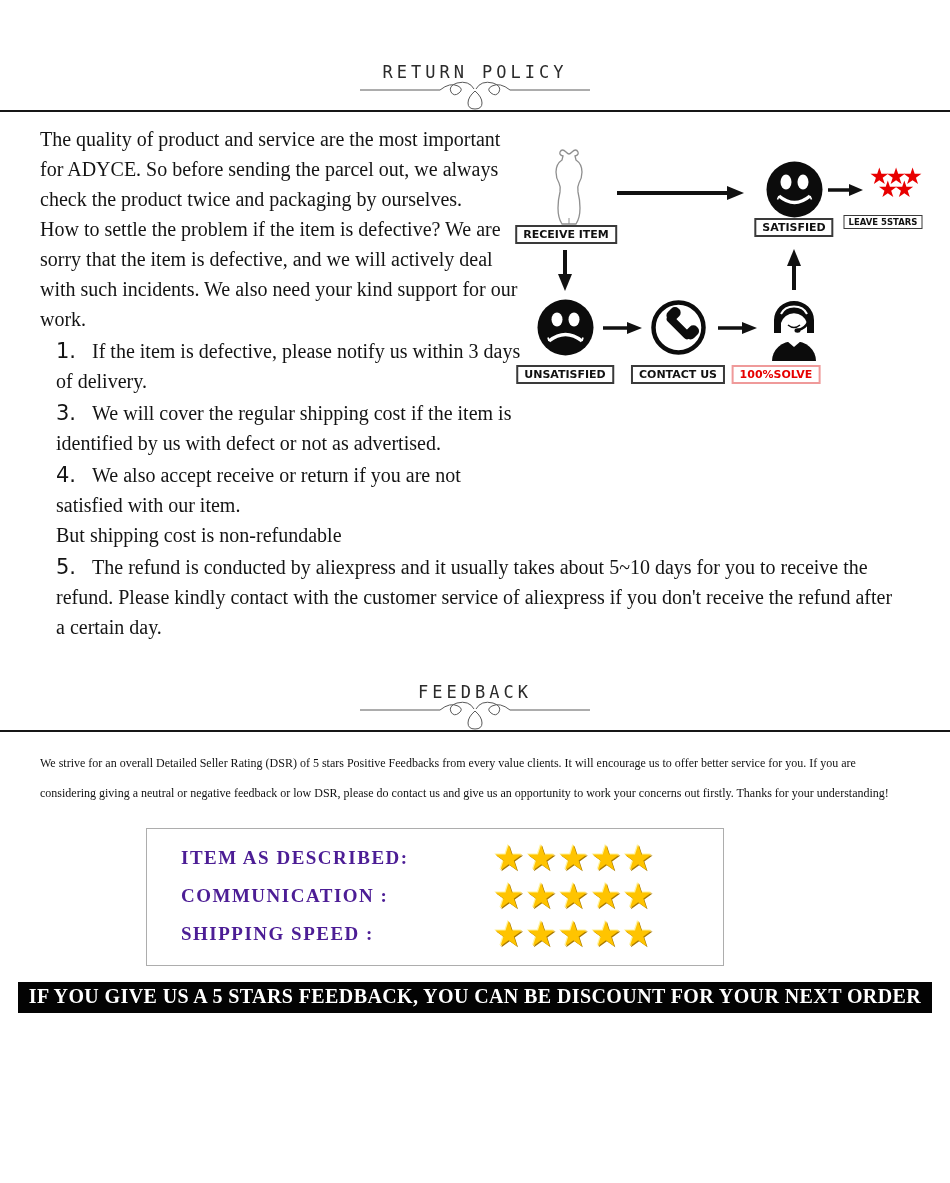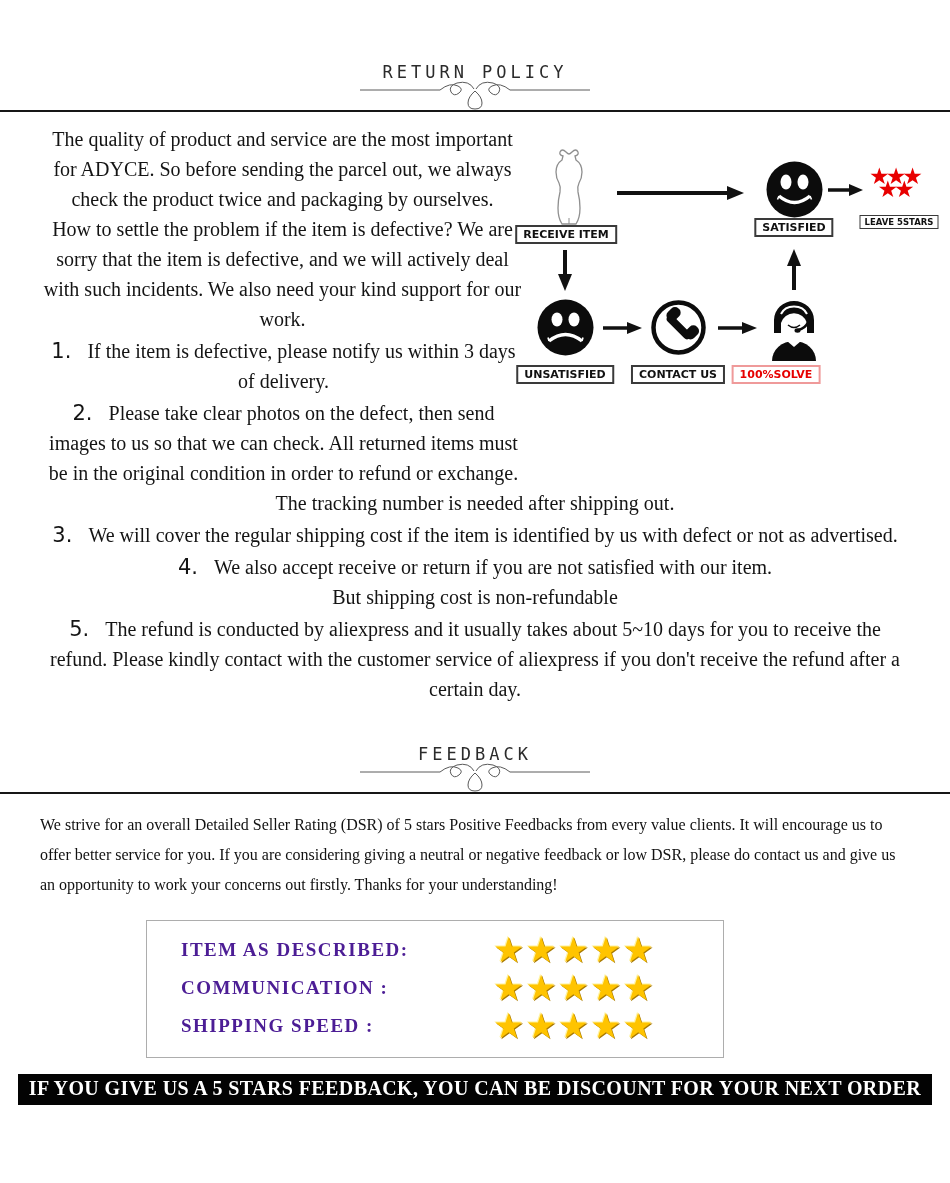--- a/index.html
+++ b/index.html
@@ -5,37 +5,37 @@
   html,body{margin:0;padding:0;background:#fff;}
   body{width:950px;height:1183px;overflow:hidden;font-family:"Liberation Serif",serif;color:#111;}
   .rule{height:0;border:0;border-top:2px solid #161616;margin:0;}
   
   .deco-header{text-align:center;}
   .deco-header .title{display:inline-block;font-family:"DejaVu Sans Mono",monospace;font-size:17px;letter-spacing:4px;color:#2b2b2b;}
   .deco-header svg{display:block;margin:-2px auto 0;}
   .hdr-return{padding-top:62px;}
   .hdr-feedback{padding-top:40px;}
   
-  .content{position:relative;padding:12px 40px 0;font-size:20px;line-height:30px;color:#141414;text-align:center;}
+  .content{position:relative;padding:12px 40px 0;font-size:20px;line-height:30px;color:#141414;}
   .float-spacer{float:right;width:385px;height:332px;margin-top:26px;}
   p.para{margin:0;}
-  .li{margin:2px 2px 0;}
+  .li{margin:2px 16px 0;}
   .li .num{font-family:"DejaVu Sans",sans-serif;font-size:21px;margin-right:16px;}
   
   .flowchart{position:absolute;left:495px;top:26px;width:450px;height:252px;}
   .fc{position:absolute;}
   .fc-label{position:absolute;transform:translateX(-50%);white-space:nowrap;background:#fff;border:2px solid #3a3a3a;padding:0 6px;font-family:"DejaVu Sans",sans-serif;font-size:11px;font-weight:bold;color:#111;line-height:15px;}
   .fc-label.small{font-size:8.5px;border-width:1px;padding:0 4px;line-height:12px;}
   .fc-label.red{color:#e60000;border-color:#ef9a9a;}
   .rstars{position:absolute;width:66px;text-align:center;line-height:18px;}
   .rstar{font-size:23px;color:#e80000;letter-spacing:-4px;}
   .rstar::before{content:"★";}
   .rstars .row2{margin-top:-5px;}
   
-  .fb-text{padding:16px 40px 0;font-size:16px;line-height:30px;margin:0;}
+  .fb-text{padding:16px 40px 0;font-size:12px;line-height:30px;margin:0;}
   .ratings-box{margin:20px 40px 0 146px;width:576px;border:1px solid #adadad;padding:10px 0 12px;background:#fff;}
   .rating-row{display:flex;align-items:center;height:38px;padding-left:34px;}
   .rating-label{width:312px;font-weight:bold;font-size:19px;letter-spacing:1.5px;color:#4c1d95;}
   .gstar{font-size:35px;line-height:35px;color:#ffc400;text-shadow:1px 1px 0 #a87900,-1px -1px 0 #fff3a0;margin-right:1px;}
   .gstar::before{content:"★";}
   .banner{margin:16px 18px 0;background:#030303;color:#fff;text-align:center;font-weight:bold;font-size:20px;letter-spacing:0.4px;padding:3px 0 5px;}
 </style>
 </head>
 <body>
 
@@ -55,21 +55,20 @@
   </div>
   <hr class="rule">
 
   <section class="content">
     <div class="float-spacer"></div>
 
     <p class="para">The quality of product and service are the most important for ADYCE. So before sending the parcel out, we always check the product twice and packaging by ourselves.</p>
     <p class="para">How to settle the problem if the item is defective? We are sorry that the item is defective, and we will actively deal with such incidents. We also need your kind support for our work.</p>
 
     <div class="li"><span class="num">1.</span><span>If the item is defective, please notify us within 3 days of delivery.</span></div>
-    <div class="li"><span class="num">2.</span><span>Please take clear photos on the defect, then send images to us so that we can check. All returned items must be in the original condition in order to refund or exchange. The tracking number is needed after shipping out.</span></div>
     <div class="li"><span class="num">3.</span><span>We will cover the regular shipping cost if the item is identified by us with defect or not as advertised.</span></div>
     <div class="li"><span class="num">4.</span><span>We also accept receive or return if you are not satisfied with our item.</span>
       <div>But shipping cost is non-refundable</div>
     </div>
     <div class="li"><span class="num">5.</span><span>The refund is conducted by aliexpress and it usually takes about 5~10 days for you to receive the refund. Please kindly contact with the customer service of aliexpress if you don't receive the refund after a certain day.</span></div>
 
     <div class="flowchart">
 
       <svg class="fc" style="left:53px;top:10px;" width="42" height="80" viewBox="0 0 42 80">
         <path fill="#fff" stroke="#8f8f8f" stroke-width="1.3" d="M18 4 q-4 -4 -6 0 q-1 3 3 4 l-1 4 q-6 4 -6 12 q0 6 3 11 q2 4 1 9 q-2 8 -2 16 q0 10 4 16 l14 0 q4 -6 4 -16 q0 -8 -2 -16 q-1 -5 1 -9 q3 -5 3 -11 q0 -8 -6 -12 l-1 -4 q4 -1 3 -4 q-2 -4 -6 0 q-2 2 -3 2 q-1 0 -3 -2 z"></path>
@@ -93,21 +92,21 @@
 
       <svg class="fc" style="left:331px;top:44px;" width="38" height="16">
         <line x1="2" y1="8" x2="24" y2="8" stroke="#111" stroke-width="3.5"></line>
         <polygon points="23,2 37,8 23,14" fill="#111"></polygon>
       </svg>
 
       <div class="rstars" style="left:366px;top:30px;">
         <div><span class="rstar"></span><span class="rstar"></span><span class="rstar"></span></div>
         <div class="row2"><span class="rstar"></span><span class="rstar"></span></div>
       </div>
-      <div class="fc-label small" style="left:404px;top:77px;">LEAVE 5STARS</div>
+      <div class="fc-label small" style="left:388px;top:77px;">LEAVE 5STARS</div>
 
       <svg class="fc" style="left:62px;top:110px;" width="16" height="44">
         <line x1="8" y1="2" x2="8" y2="27" stroke="#111" stroke-width="4"></line>
         <polygon points="1,26 15,26 8,43" fill="#111"></polygon>
       </svg>
 
       <svg class="fc" style="left:291px;top:110px;" width="16" height="44">
         <line x1="8" y1="42" x2="8" y2="17" stroke="#111" stroke-width="4"></line>
         <polygon points="1,18 15,18 8,1" fill="#111"></polygon>
       </svg>

